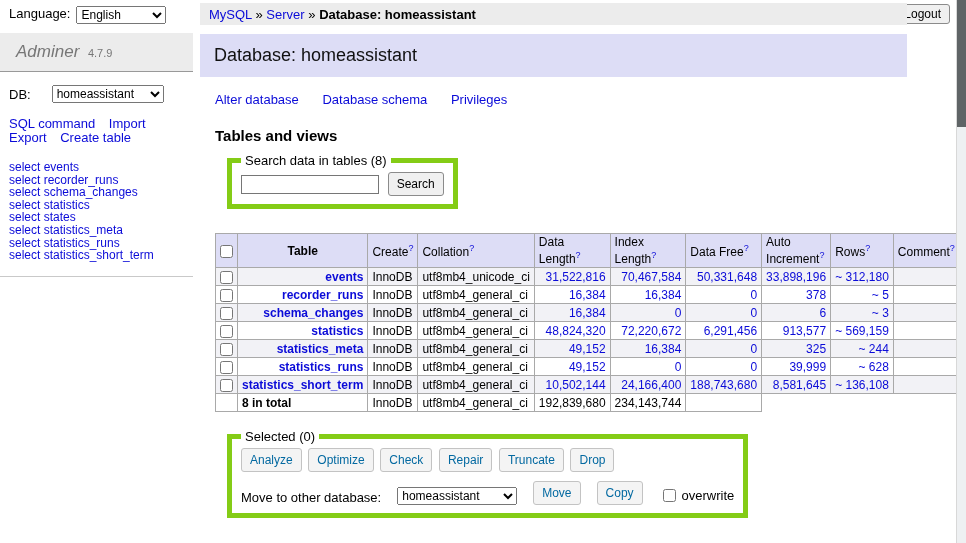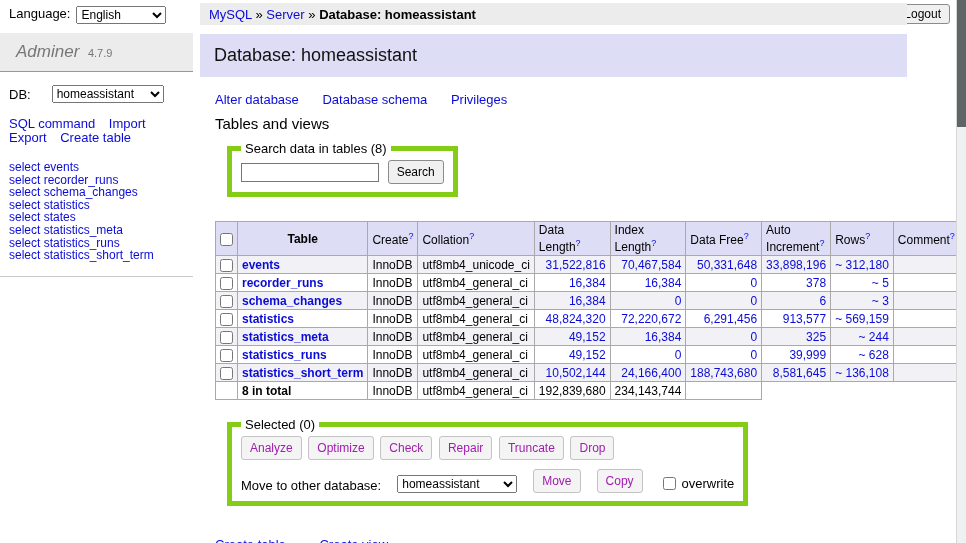--- a/index.html
+++ b/index.html
@@ -41,37 +41,37 @@
 
   
   .content { position:absolute; left:200px; top:0; width:707px; }
   .breadcrumb { margin-top:3px; background:#ececec; padding:4px 9px; height:22px; }
   .breadcrumb .cur { font-weight:bold; color:#000; }
   .breadcrumb .sep { color:#000; }
   .h2band { margin-top:9px; background:#ddddf6; padding:11px 14px; font-size:18px; font-weight:normal; color:#111; }
   .cbody { padding-left:15px; }
   .db-links { margin-top:15px; }
   .db-links a { margin-right:20px; }
-  .h3 { margin-top:8px; font-size:15px; font-weight:normal; }
+  .h3 { margin-top:20px; font-size:15px; font-weight:bold; }
 
   fieldset { border:5px solid #84cc16; margin:12px; display:inline-block; padding:4px 9px 8px; }
   legend { padding:0 4px; font-size:13px; }
   .search-fs { margin-top:9px; }
   .search-fs input[type=text] { width:138px; height:19px; border:1px solid #767676; font-size:12px; padding:1px 3px; font-family:inherit; }
   .btn { font-family:inherit; font-size:12px; padding:4px 8px; border:1px solid #8b8b8b; background:#f0f0f0; border-radius:3px; cursor:pointer; }
-  .btn:disabled { color:#a21caf; border-color:#c3c3c3; background:#f4f4f4; cursor:default; }
+  .btn:disabled { color:#0369a1; border-color:#c3c3c3; background:#f4f4f4; cursor:default; }
   .search-fs .btn { margin-left:5px; }
 
   
   table.tables { border-collapse:collapse; margin-top:12px; font-size:12px; }
   table.tables td, table.tables th { border:1px solid #a9a9a9; padding:1px 4px; height:18px; vertical-align:middle; }
   table.tables thead td, table.tables thead th { background:#ddddf6; font-weight:normal; text-align:left; }
   table.tables thead th.name-h { text-align:center; font-weight:bold; }
   table.tables tbody tr:nth-child(odd) { background:#f2f2f6; }
-  table.tables th.tname { text-align:left; background:inherit; font-weight:normal; }
+  table.tables th.tname { text-align:right; background:inherit; font-weight:normal; }
   table.tables .tname a { font-weight:bold; }
   table.tables .num { text-align:right; }
   table.tables .num a { white-space:nowrap; }
   sup a { font-size:9px; }
   tr.total-row { background:#fff !important; }
   tr.total-row th { font-weight:bold; text-align:left; }
   tr.total-row td.noborder { border:none; background:#fff; }
   .chk { text-align:center; }
   .chk input { margin:0; vertical-align:middle; }
 

